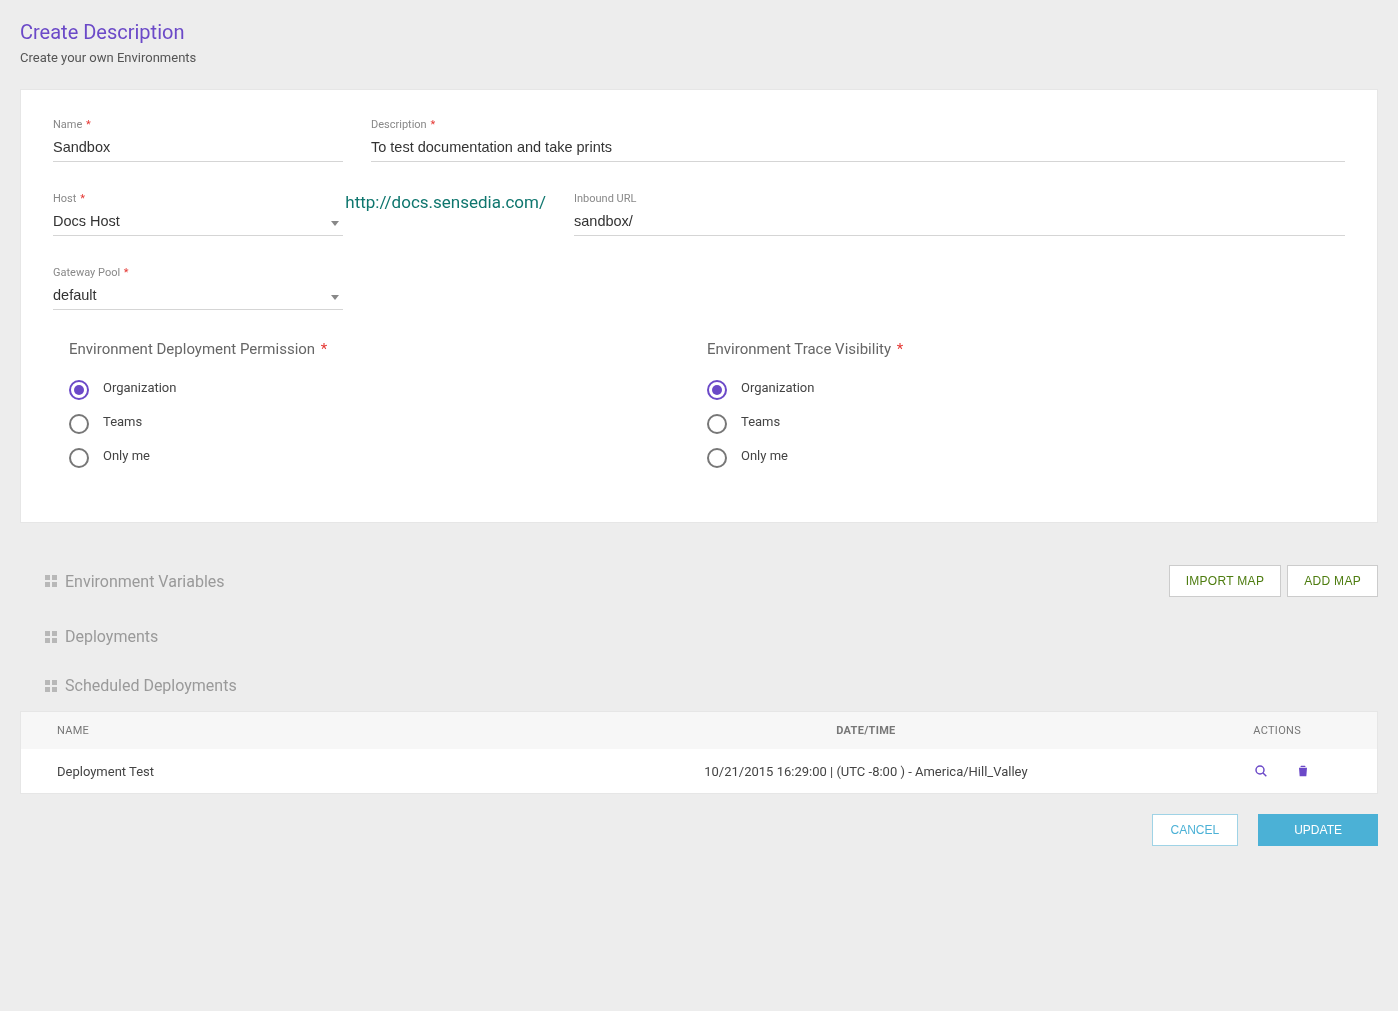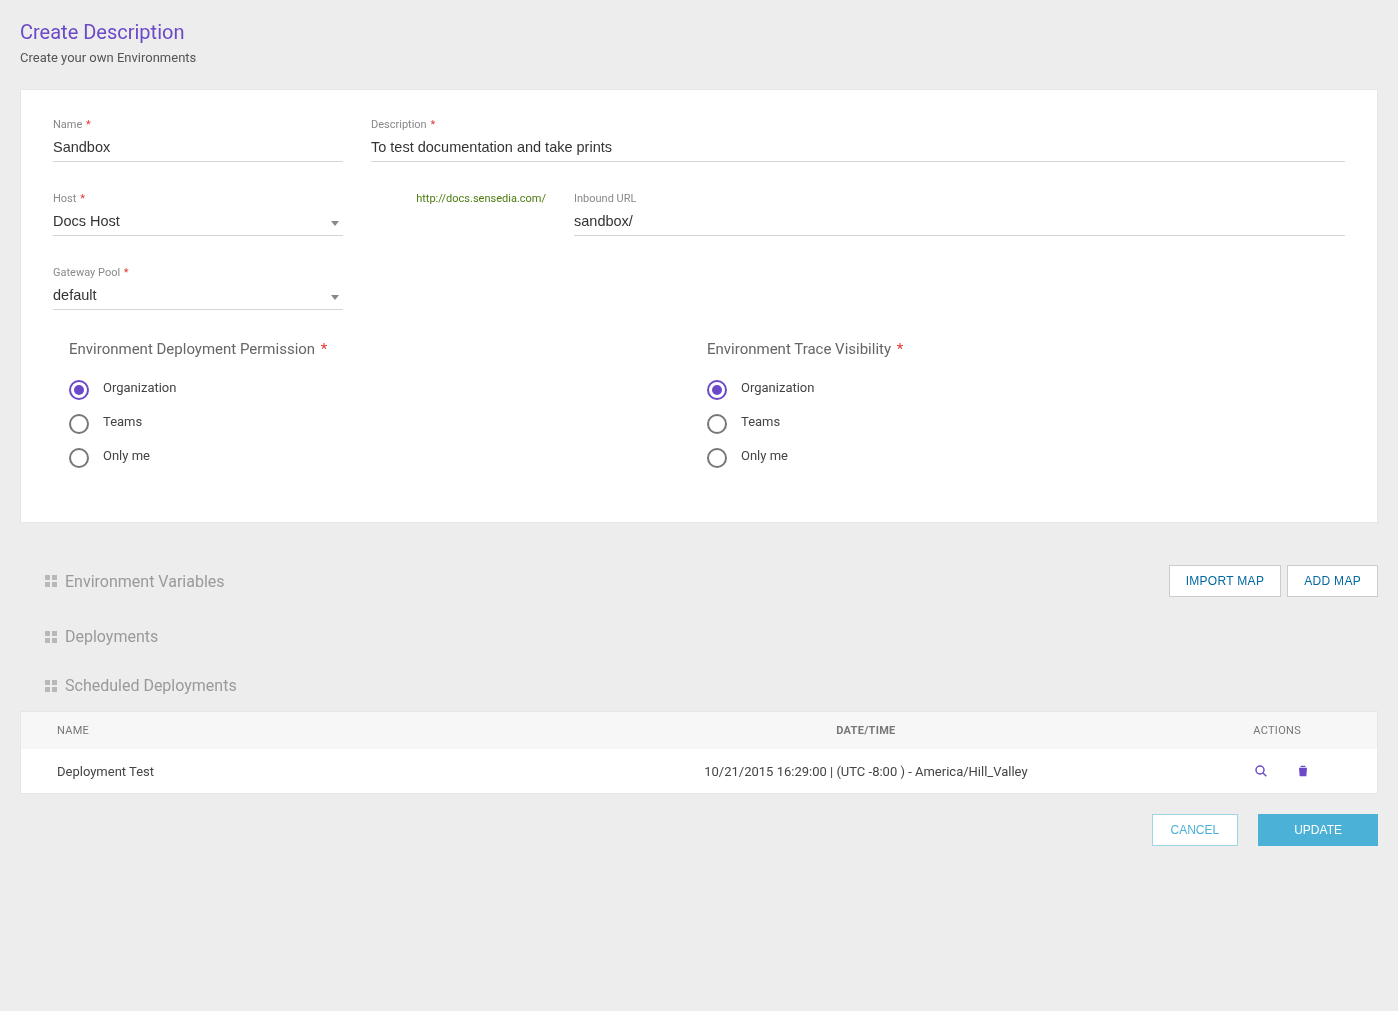--- a/index.html
+++ b/index.html
@@ -58,22 +58,22 @@
     position: absolute;
     right: 4px;
     bottom: 10px;
     width: 0; height: 0;
     border-left: 4px solid transparent;
     border-right: 4px solid transparent;
     border-top: 5px solid #888;
     pointer-events: none;
   }
   .urlprefix {
-    color: #4d7c0f;
-    font-size: 11px;
+    color: #0f766e;
+    font-size: 17px;
   }
   .perm-row {
     display: flex;
     margin-top: 28px;
     padding-left: 16px;
   }
   .perm-col { flex: 1; }
   .perm-title {
     font-size: 15px;
     color: #666;
@@ -122,21 +122,21 @@
     display: inline-grid;
     grid-template-columns: 5px 5px;
     grid-template-rows: 5px 5px;
     gap: 2px;
   }
   .grid-icon span { background: #b8b8b8; }
 
   .btn {
     border: 1px solid #ccc;
     background: #fff;
-    color: #0369a1;
+    color: #4d7c0f;
     font-size: 12px;
     padding: 8px 16px;
     cursor: pointer;
     letter-spacing: 0.3px;
   }
   .btn-group { display: flex; gap: 6px; }
 
   .table {
     background: #fff;
     border: 1px solid #e6e6e6;

